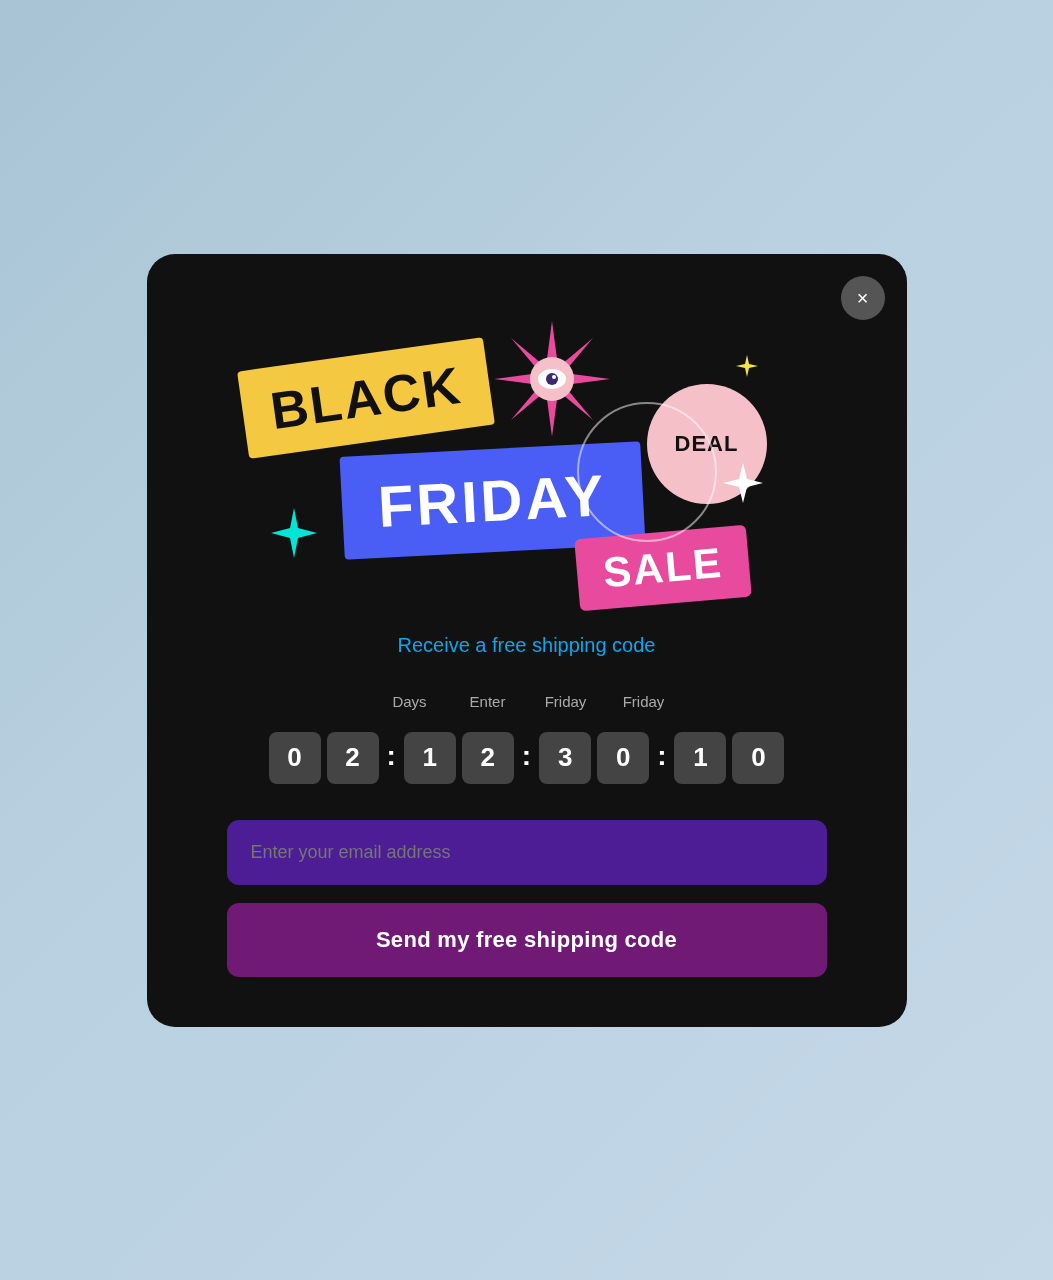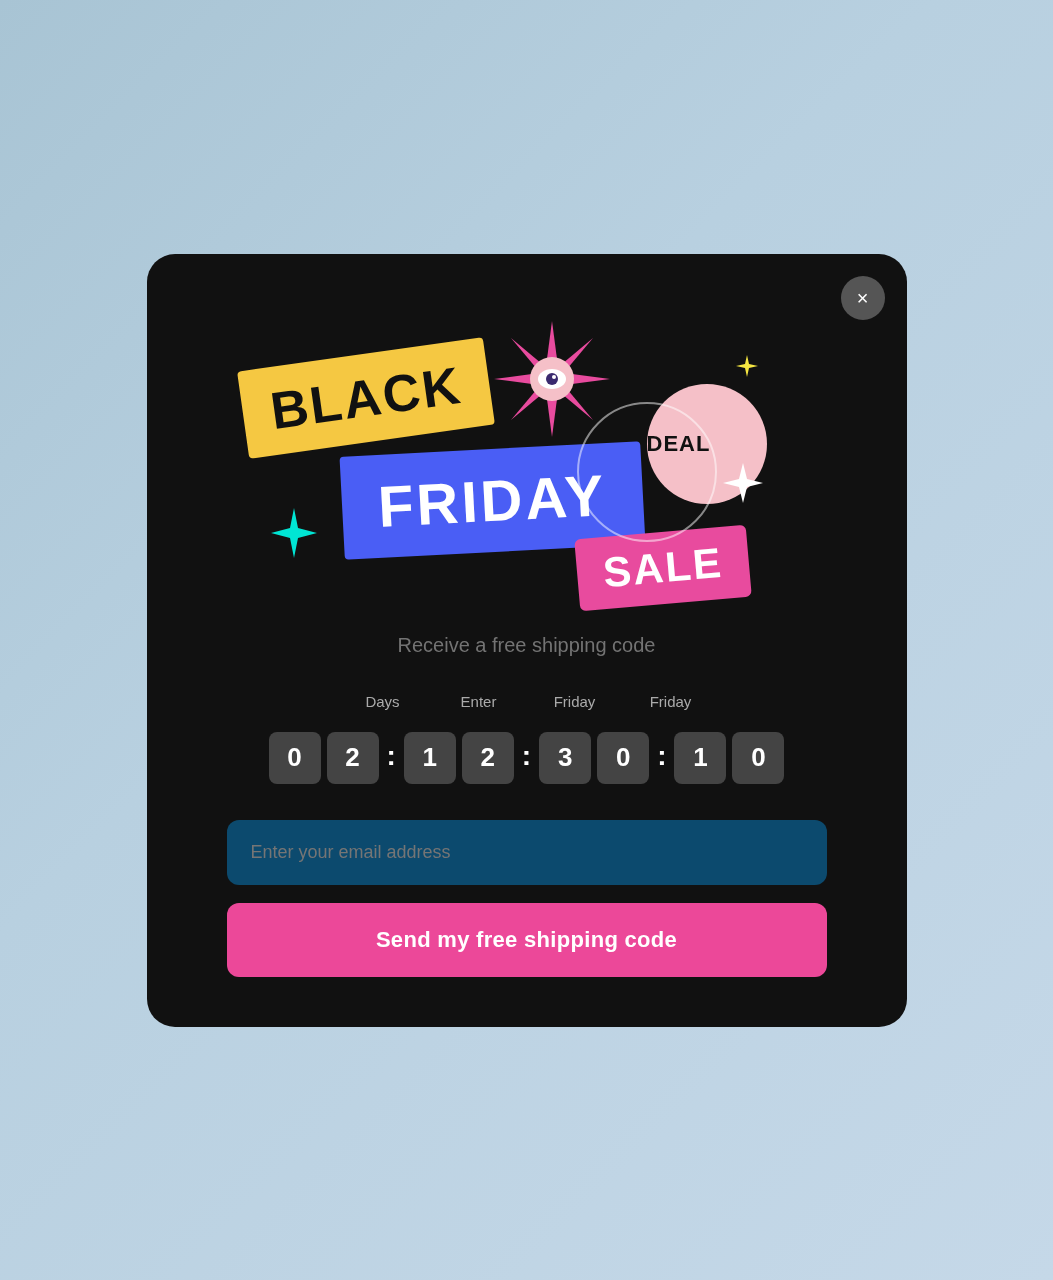--- a/index.html
+++ b/index.html
@@ -111,20 +111,21 @@
     .deal-circle {
       position: absolute;
       top: 130px;
       left: 500px;
       width: 120px;
       height: 120px;
       background: #f5c0c8;
       border-radius: 50%;
       display: flex;
       align-items: center;
+      justify-content: center;
     }
 
     .deal-circle span {
       color: #111;
       font-size: 22px;
       font-weight: 800;
       letter-spacing: 1px;
     }
 
     
@@ -184,35 +185,35 @@
     }
 
     .title {
       color: white;
       font-size: 46px;
       font-weight: 800;
       margin-bottom: 14px;
     }
 
     .subtitle {
-      color: #737373;
+      color: #0ea5e9;
       font-size: 20px;
       font-weight: 400;
       margin-bottom: 36px;
     }
 
     
     .countdown-wrap {
       margin-bottom: 36px;
     }
 
     .countdown-labels {
       display: flex;
       justify-content: center;
-      gap: 9px;
+      gap: 0;
       margin-bottom: 22px;
     }
 
     .label-unit {
       color: #aaaaaa;
       font-size: 15px;
       font-weight: 400;
       width: 58px;
       text-align: center;
     }
@@ -248,32 +249,32 @@
       margin: 0 2px;
       margin-bottom: 4px;
     }
 
     
     .email-input {
       width: 100%;
       padding: 22px 24px;
       border-radius: 12px;
       border: none;
-      background: #0c4a6e;
+      background: #4c1d95;
       font-size: 18px;
       color: #999;
       outline: none;
       margin-bottom: 18px;
     }
 
     
     .cta-btn {
       width: 100%;
       padding: 24px;
-      background: #ec4899;
+      background: #701a75;
       border: none;
       border-radius: 12px;
       color: white;
       font-size: 22px;
       font-weight: 600;
       cursor: pointer;
       letter-spacing: 0.3px;
     }
   </style>
 </head>

